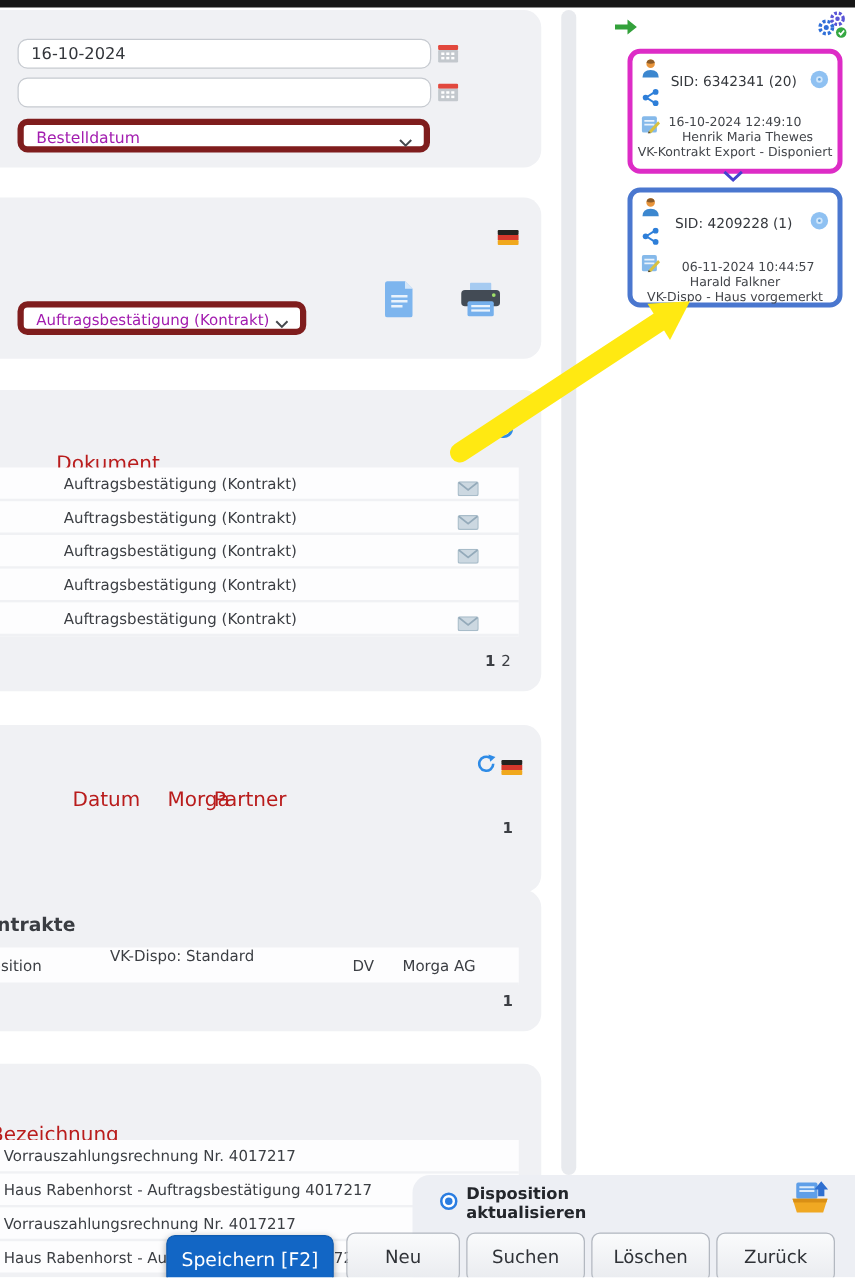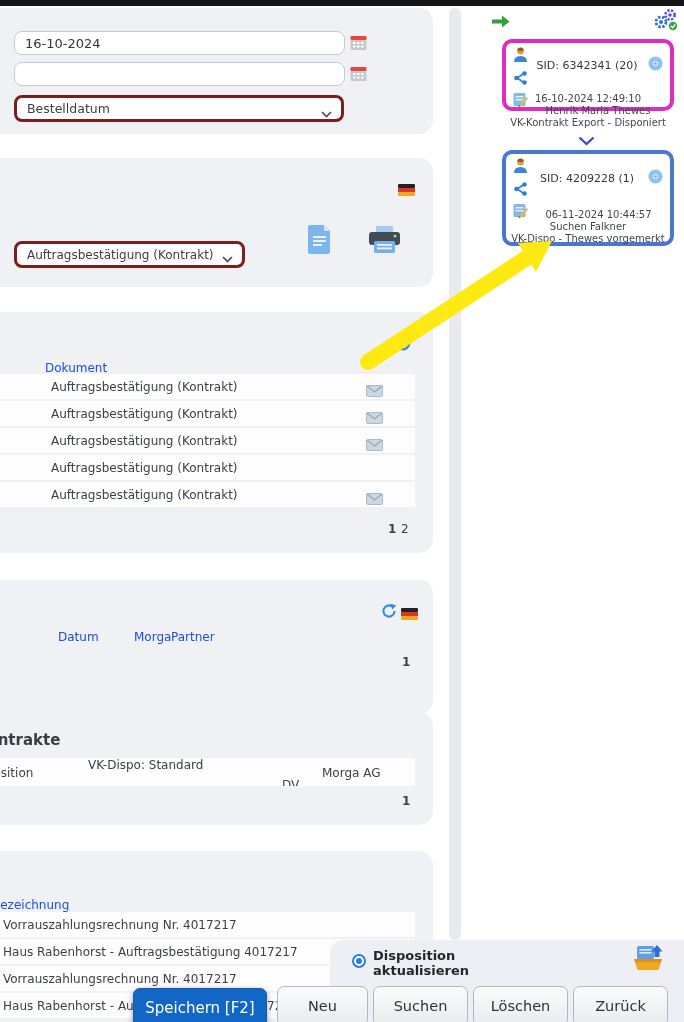--- a/index.html
+++ b/index.html
@@ -10,25 +10,25 @@
 
   .panel { position:absolute; left:0; width:433px; background:#f0f1f4; border-radius:0 14px 14px 0; overflow:hidden; }
   .p1 { top:8px;   height:126px; }
   .p2 { top:158px; height:129px; }
   .p3 { top:312px; height:241px; }
   .p4 { top:580px; height:134px; }
   .p5 { top:712px; height:113px; }
   .p6 { top:851px; height:171px; border-radius:0 14px 0 0; }
 
   .tinput { position:absolute; background:#fff; border:1px solid #c6cad0; border-radius:8px; font-family:inherit; font-size:13px; color:#33363b; padding:0 10px; outline:none; }
-  .selbox { position:absolute; background:#fff; border:3px solid #7f1d1d; border-radius:8px; font-size:12.5px; color:#404040; display:flex; align-items:center; padding:0 10px; cursor:default; }
+  .selbox { position:absolute; background:#fff; border:5px solid #7f1d1d; border-radius:8px; font-size:12.5px; color:#a21caf; display:flex; align-items:flex-end; padding:0 10px; cursor:default; }
   .selbox .chev { position:absolute; right:9px; top:50%; margin-top:-3px; }
 
   .icon { position:absolute; display:block; }
-  .lbl { position:absolute; font-size:12px; color:#1d4ed8; white-space:nowrap; }
+  .lbl { position:absolute; font-size:16px; color:#b91c1c; white-space:nowrap; }
   .rowwrap { position:absolute; left:0; right:18px; }
   .lrow { position:relative; background:#fdfdfe; border-bottom:2px solid #f0f1f4; height:27px; overflow:hidden; }
   .lrow .rtext { position:absolute; top:6px; font-size:12px; color:#3c3f44; white-space:nowrap; }
   .pgnum { position:absolute; font-size:12px; color:#3c3f44; }
   .bold { font-weight:bold; }
   .heading { position:absolute; font-size:15px; font-weight:bold; color:#3a3d42; white-space:nowrap; }
 
   
   .scard { position:absolute; left:502px; width:172px; background:#fff; border-radius:10px; z-index:10; }
   .scard .sid { position:absolute; left:24px; right:26px; text-align:center; font-size:11px; color:#35383d; white-space:nowrap; }
@@ -187,21 +187,21 @@
     <span class="lbl" style="left:134px;top:50px;">Morga</span>
     <span class="lbl" style="left:171px;top:50px;">Partner</span>
     <span class="pgnum bold" style="left:402px;top:75px;">1</span>
   </div>
 
   <div class="panel p5">
     <span class="heading" style="left:-24px;top:19px;">Kontrakte</span>
     <div class="lrow" style="position:absolute;left:0;right:18px;top:46px;height:30px;">
       <span class="rtext" style="left:-33px;top:8px;">Disposition</span>
       <span class="rtext" style="left:88px;top:0;">VK-Dispo: Standard</span>
-      <span class="rtext" style="left:282px;top:20px;">DV</span>
+      <span class="rtext" style="left:282px;top:8px;">DV</span>
       <span class="rtext" style="left:322px;top:8px;">Morga AG</span>
     </div>
     <span class="pgnum bold" style="left:402px;top:82px;">1</span>
   </div>
 
   <div class="panel p6">
     <span class="lbl" style="left:-8px;top:47px;">Bezeichnung</span>
     <div class="rowwrap" style="top:61px;">
       <div class="lrow">
         <span class="rtext" style="left:3px;">Vorrauszahlungsrechnung Nr. 4017217</span>
@@ -229,21 +229,21 @@
     <svg width="26" height="24" viewBox="0 0 26 24">
       <circle cx="17" cy="7" r="4.6" fill="none" stroke="#5a55d6" stroke-width="2.6" stroke-dasharray="2.2,1.5"></circle>
         <circle cx="17" cy="7" r="1.8" fill="#5a55d6"></circle>
       <circle cx="8" cy="14" r="5" fill="none" stroke="#2f6fd8" stroke-width="2.8" stroke-dasharray="2.4,1.6"></circle>
         <circle cx="8" cy="14" r="2" fill="#2f6fd8"></circle>
       <circle cx="20" cy="18" r="4.2" fill="#35a842"></circle>
         <polyline points="18,18 19.6,19.7 22.3,16.4" fill="none" stroke="#fff" stroke-width="1.4"></polyline>
     </svg>
   </span>
 
-  <div class="scard" style="top:39px;height:72px;border:4px solid #dd2cc6;">
+  <div class="scard" style="top:39px;height:100px;border:4px solid #dd2cc6;">
     <div class="iconcol">
       <span><svg width="15" height="16" viewBox="0 0 15 16">
             <circle cx="7.5" cy="4" r="3.4" fill="#e8953c"></circle>
             <path d="M7.5 0.6 a3.4 3.4 0 0 1 3.3 2.6 q-3.3 1.4 -6.6 0 a3.4 3.4 0 0 1 3.3 -2.6 z" fill="#8a5a28"></path>
             <path d="M1 15 q0 -6 6.5 -6 q6.5 0 6.5 6 z" fill="#3c87cf"></path>
           </svg></span>
       <span><svg width="15" height="14" viewBox="0 0 15 14">
             <line x1="11" y1="2.5" x2="4" y2="7" stroke="#2e7fd9" stroke-width="1.6"></line>
             <line x1="4" y1="7" x2="11" y2="11.5" stroke="#2e7fd9" stroke-width="1.6"></line>
             <circle cx="11.5" cy="2.5" r="2.3" fill="#2e7fd9"></circle>
@@ -297,22 +297,22 @@
             <polygon points="5.2,14.8 6,13 7.8,14.5" fill="#5d4b23"></polygon>
           </svg></span>
     </div>
     <span class="sid" style="top:18px;">SID: 4209228 (1)</span>
     <span class="icon" style="right:7px;top:15px;left:auto;"><svg width="15" height="15" viewBox="0 0 15 15">
           <circle cx="7.5" cy="7.5" r="7" fill="#8fc1f2"></circle>
           <circle cx="7.5" cy="7.5" r="2.6" fill="#cfe6fb"></circle>
           <circle cx="7.5" cy="7.5" r="1.1" fill="#6aa6de"></circle>
         </svg></span>
     <span class="small" style="top:55px;margin-left:21px;">06-11-2024 10:44:57</span>
-    <span class="small" style="top:67px;">Suchen Falkner</span>
-    <span class="small" style="top:79px;">VK-Dispo - Thewes vorgemerkt</span>
+    <span class="small" style="top:67px;">Harald Falkner</span>
+    <span class="small" style="top:79px;">VK-Dispo - Haus vorgemerkt</span>
   </div>
 
   <svg class="arrowsvg" width="684" height="1022" viewBox="0 0 684 1022">
     <line x1="368" y1="362" x2="528" y2="257" stroke="#ffe912" stroke-width="16" stroke-linecap="round"></line>
     <polygon points="552,241 536,272 518,243" fill="#ffe912"></polygon>
   </svg>
 
   <div class="footer">
     <span class="radio" style="left:22px;top:14px;"></span>
     <div class="radiolabel" style="left:43px;top:8px;">

